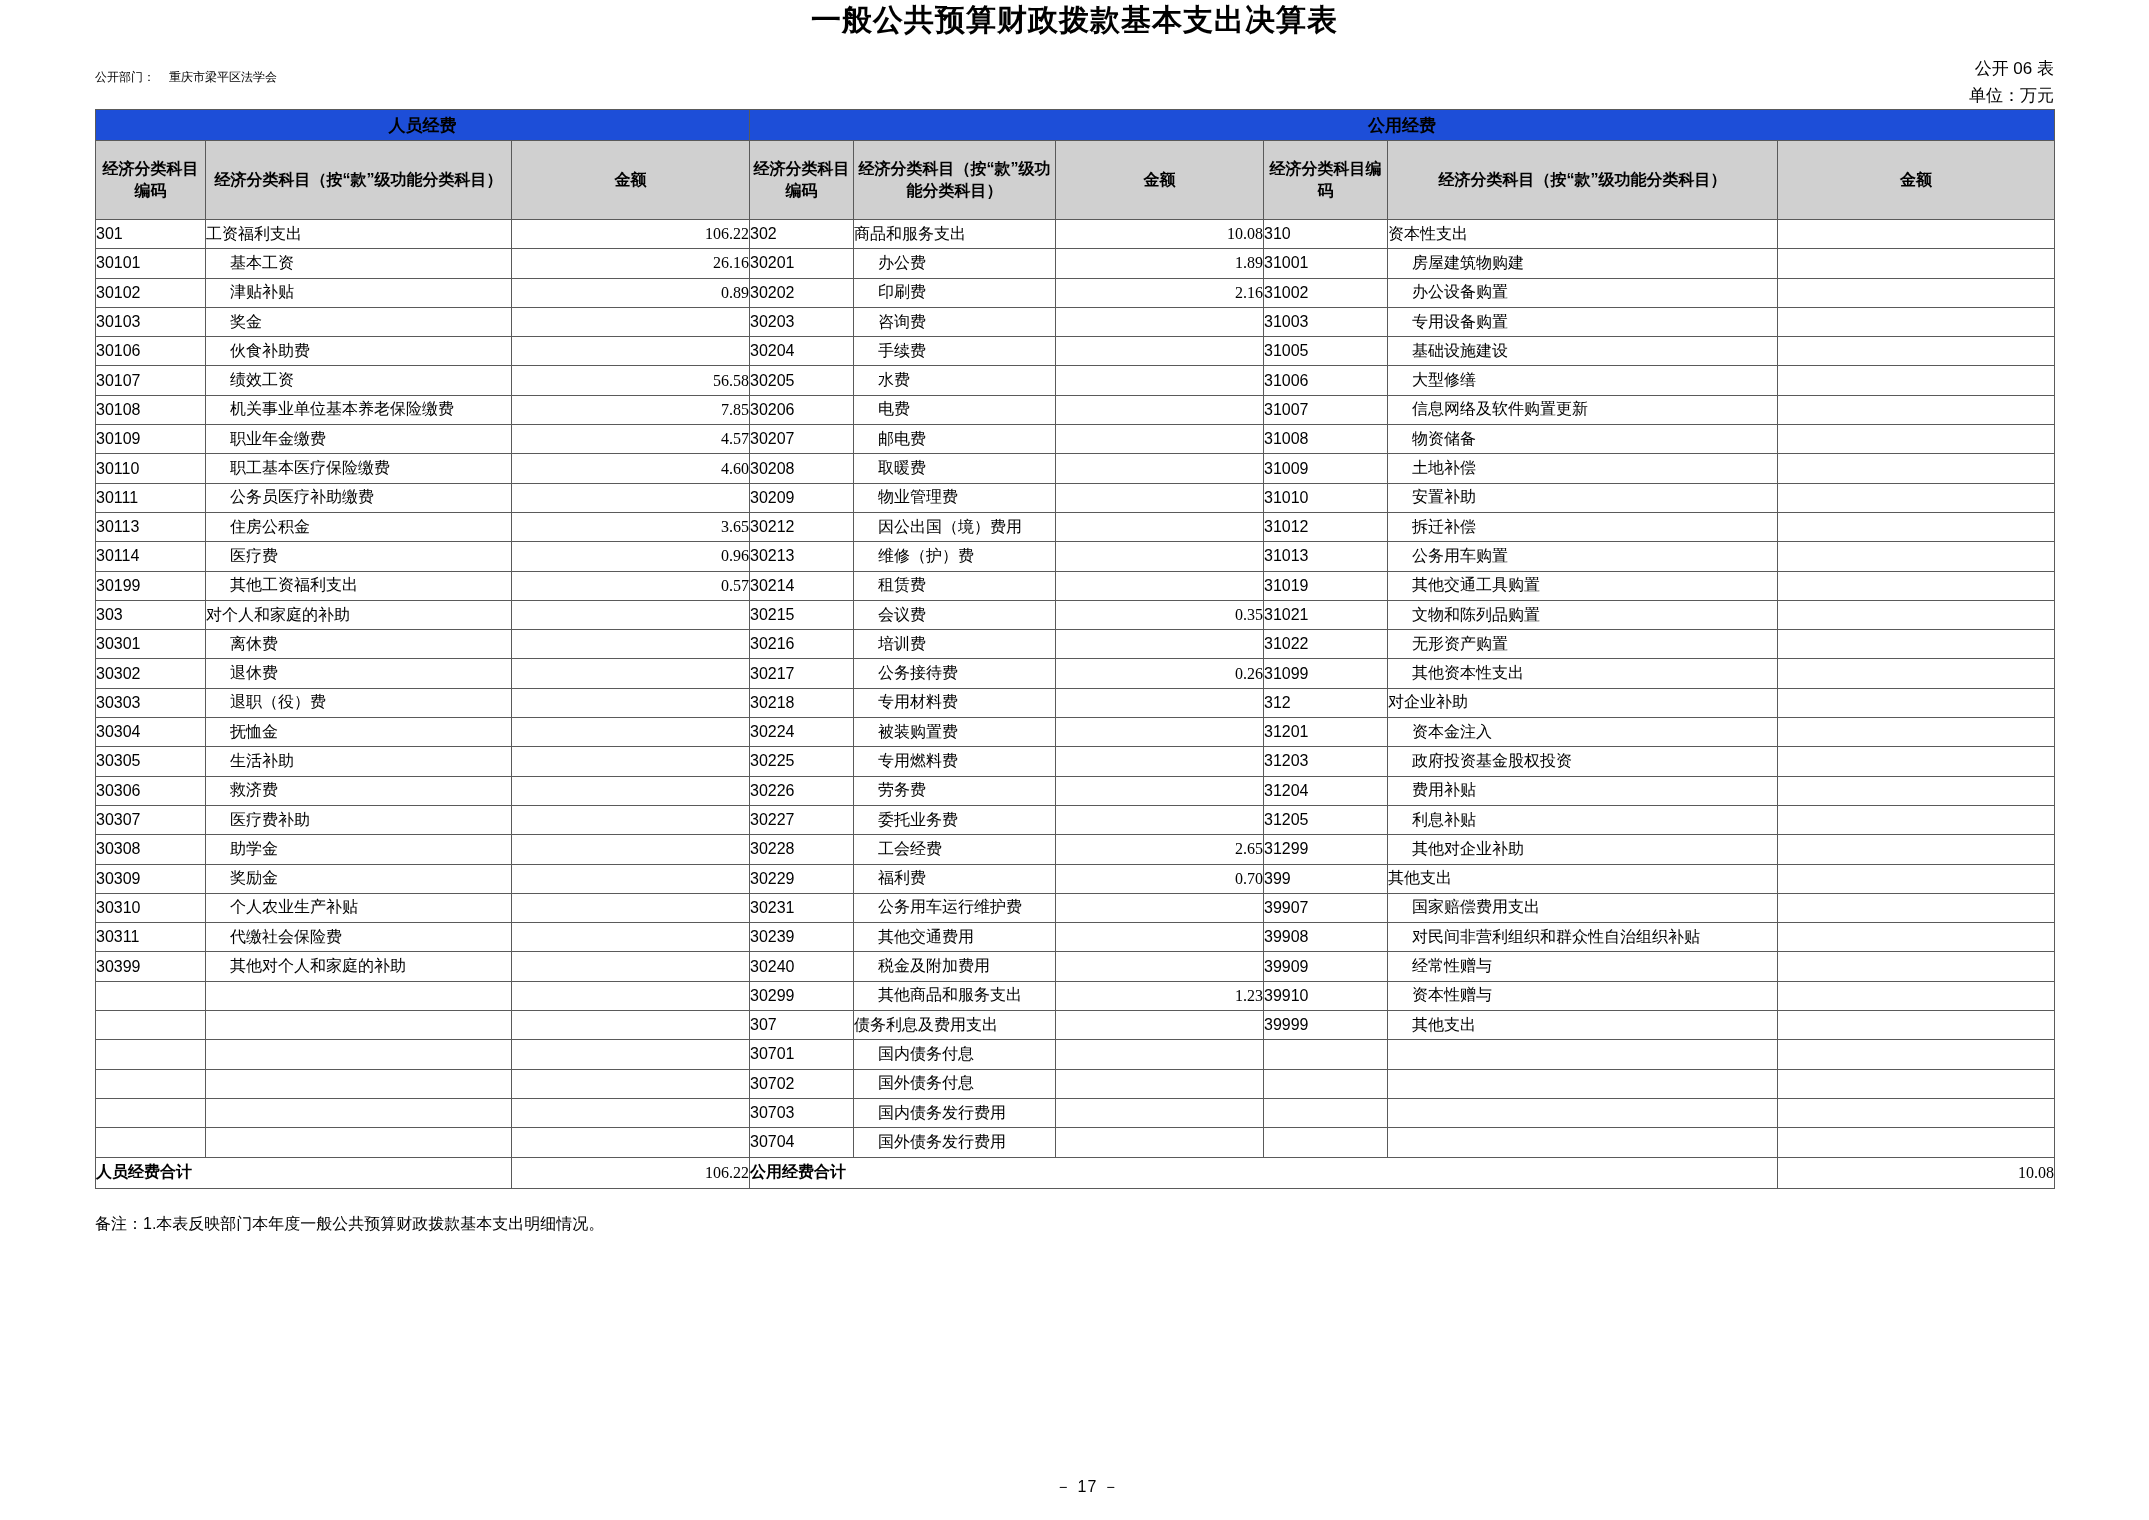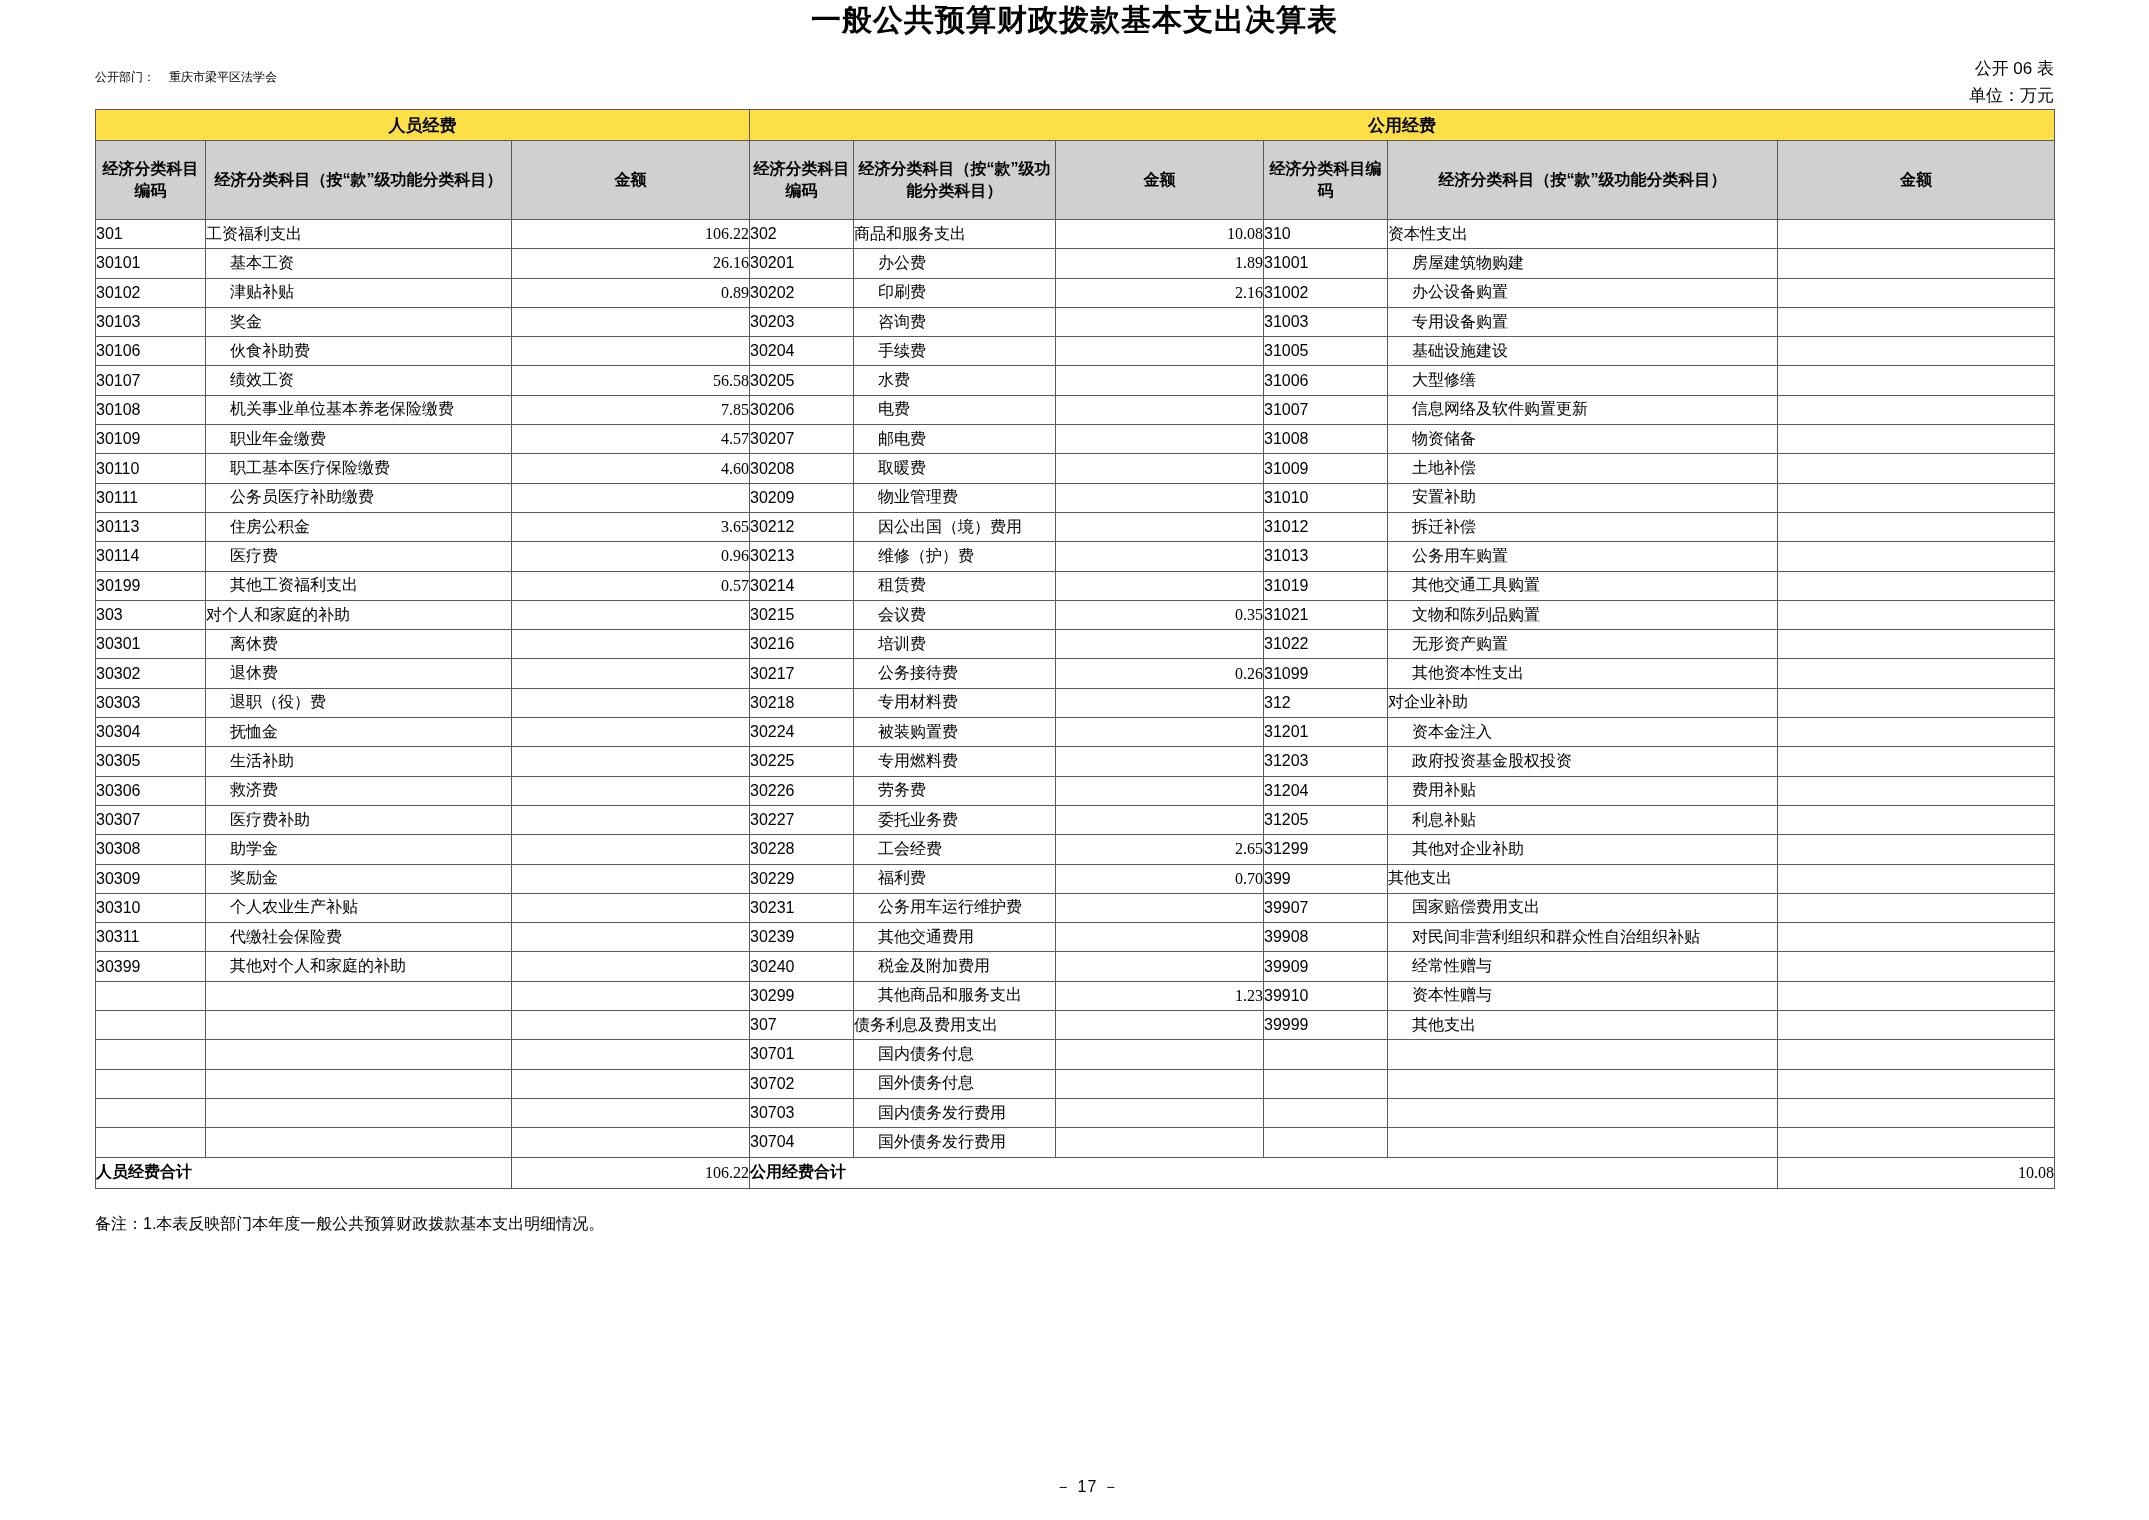--- a/index.html
+++ b/index.html
@@ -59,21 +59,21 @@
     width: 1959px;
     table-layout: fixed;
     font-size: 16px;
   }
   table.main td, table.main th {
     border: 1px solid #5a5a5a;
     padding: 0;
     vertical-align: middle;
   }
   .grp-hdr {
-    background: #fde047;
+    background: #1d4ed8;
     text-align: center;
     font-weight: bold;
     height: 30px;
     font-size: 17px;
   }
   .col-hdr {
     background: #d0d0d0;
     text-align: center;
     font-weight: bold;
     height: 78px;

